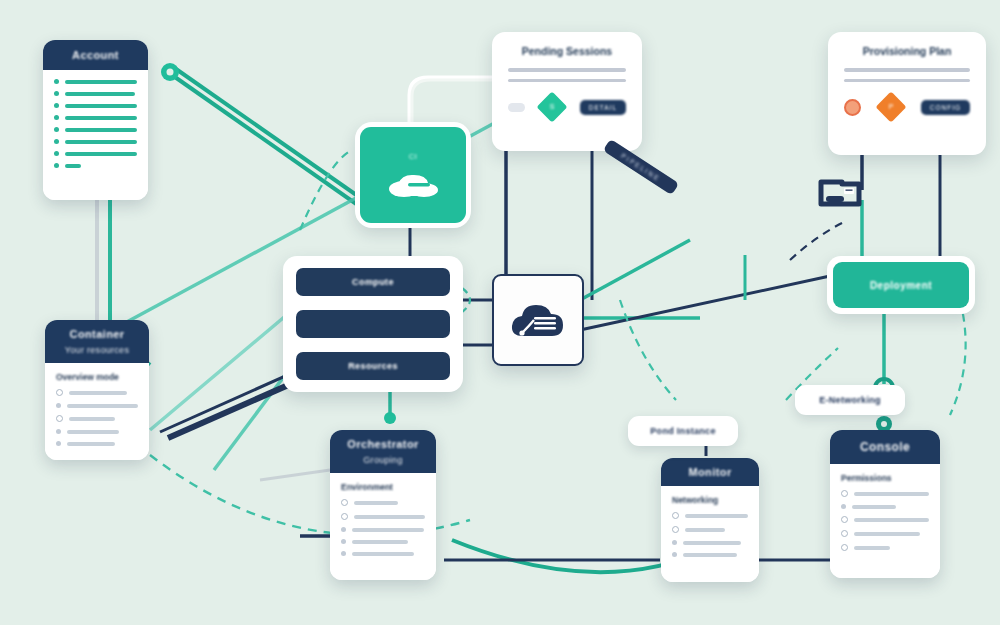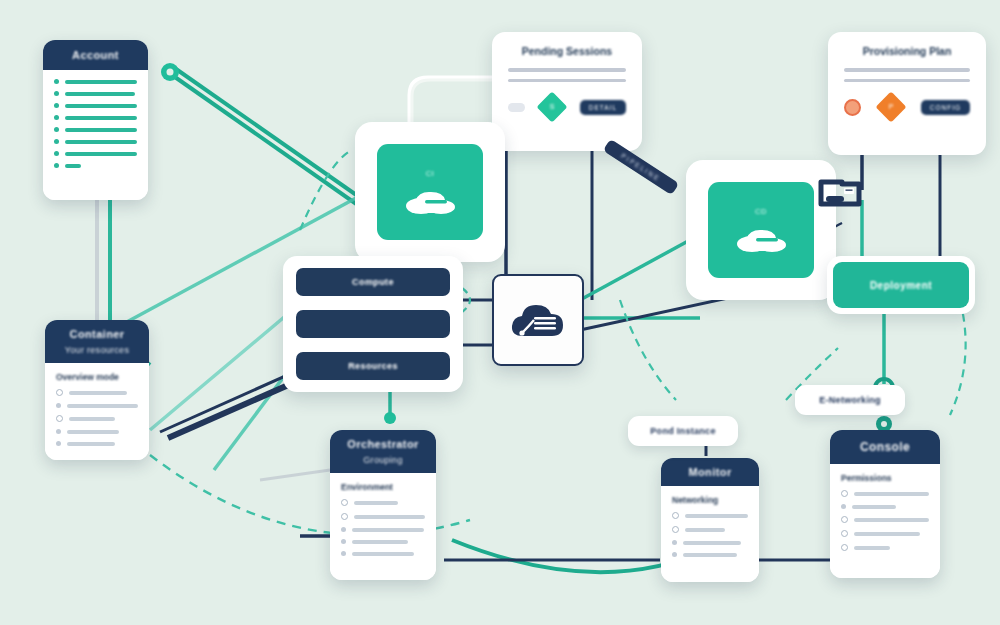--- a/index.html
+++ b/index.html
@@ -79,21 +79,21 @@
   .dark-pill{
     background:#1f3a5f;border-radius:5px;
     font-size:6.5px;color:#fff;letter-spacing:1px;
     padding:4px 9px;filter:blur(.85px);white-space:nowrap;
   }
   .circ-ic{width:13px;height:13px;border-radius:50%;}
   .circ-ic.orange{background:#f3a07a;border:2px solid #e8714a;}
 
   
   .tile-wrap{
-    background:#ffffff;border-radius:17px;padding:22px;
+    background:#ffffff;border-radius:17px;padding:5px;
     box-shadow:0 6px 16px rgba(25,45,70,.15);
   }
   .tile{
     background:#21bd9b;border-radius:11px;
     width:100%;height:100%;
     display:flex;flex-direction:column;
     align-items:center;justify-content:center;gap:3px;
   }
   .tile .cap{font-size:7.5px;color:#d9fbf1;filter:blur(.9px);letter-spacing:.5px;}
 
@@ -314,32 +314,20 @@
       <svg width="58" height="34" viewBox="0 0 58 34">
         <ellipse cx="20" cy="25" rx="15" ry="8" fill="#ffffff"></ellipse>
         <ellipse cx="40" cy="26" rx="14" ry="7" fill="#ffffff"></ellipse>
         <path d="M14 20 Q18 10 30 11 Q42 11 44 19 L44 22 L14 22 Z" fill="#ffffff"></path>
         <rect x="24" y="19" width="22" height="3.4" rx="1.7" fill="#21bd9b"></rect>
         <rect x="10" y="27" width="38" height="5" rx="2.5" fill="#ffffff"></rect>
       </svg>
     </div>
   </div>
 
-  <div class="node tile-wrap" style="left:686px;top:160px;width:106px;height:96px;">
-    <div class="tile">
-      <div class="cap">CD</div>
-      <svg width="58" height="34" viewBox="0 0 58 34">
-        <ellipse cx="20" cy="25" rx="15" ry="8" fill="#ffffff"></ellipse>
-        <ellipse cx="40" cy="26" rx="14" ry="7" fill="#ffffff"></ellipse>
-        <path d="M14 20 Q18 10 30 11 Q42 11 44 19 L44 22 L14 22 Z" fill="#ffffff"></path>
-        <rect x="24" y="19" width="22" height="3.4" rx="1.7" fill="#21bd9b"></rect>
-        <rect x="10" y="27" width="38" height="5" rx="2.5" fill="#ffffff"></rect>
-      </svg>
-    </div>
-  </div>
 
   <div class="node bars-card" style="left:283px;top:256px;width:154px;height:112px;">
     <div class="bigbar">
       <span>Compute</span>
     </div>
     <div class="bigbar">
       <span></span>
     </div>
     <div class="bigbar">
       <span>Resources</span>

